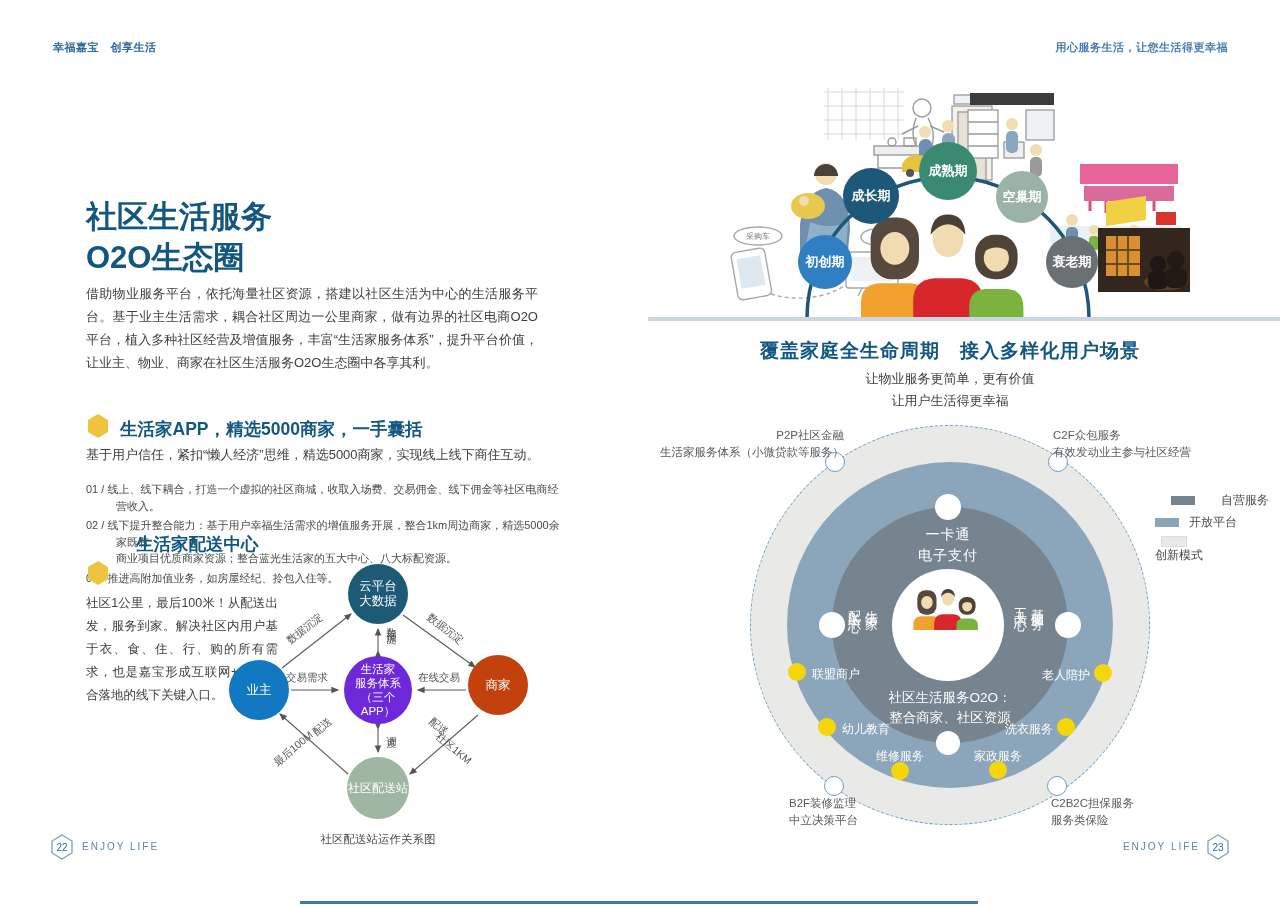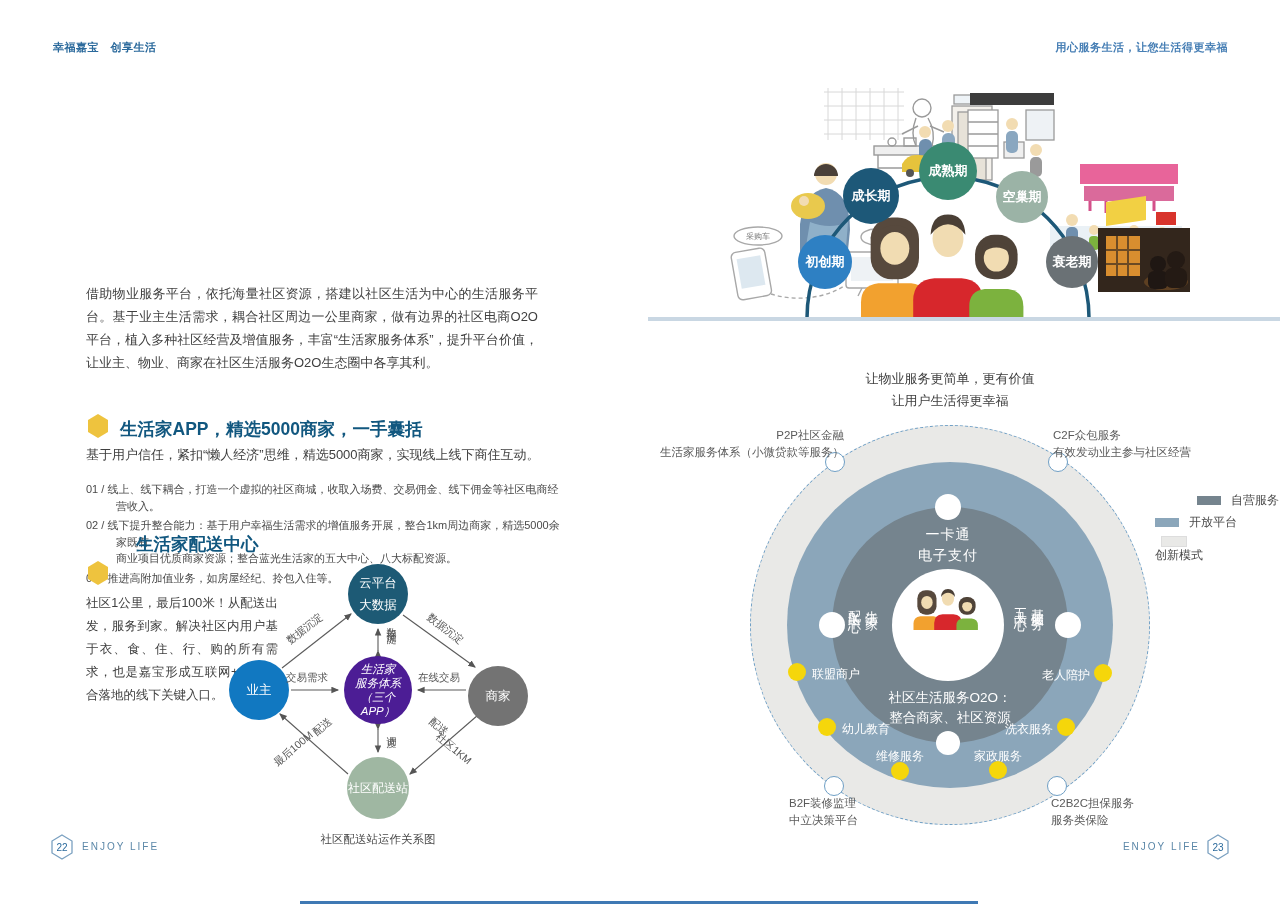--- a/index.html
+++ b/index.html
@@ -17,21 +17,21 @@
   .intro{left:86px;top:282px;width:452px;font-size:13px;line-height:23px;text-align:justify;}
   .hexagon{width:22px;height:24px;}
   .sec-heading{font-size:17.5px;font-weight:bold;color:#11577f;}
   .lead{left:86px;top:446px;width:470px;font-size:13px;}
   .num-list{left:86px;top:481px;width:474px;font-size:11px;line-height:16.5px;color:#4a4a4a;}
   .num-list .item{padding-left:30px;text-indent:-30px;white-space:pre-line;margin-bottom:3px;}
   .delivery-body{left:86px;top:592px;width:192px;font-size:12.5px;line-height:23px;text-align:justify;}
   
   #flow{left:220px;top:550px;width:340px;height:310px;}
   .node{position:absolute;border-radius:50%;color:#fff;display:flex;align-items:center;justify-content:center;
-        text-align:center;font-size:12.5px;line-height:22px;white-space:pre-line;}
+        text-align:center;font-size:12.5px;line-height:15px;white-space:pre-line;}
   .edge-label{position:absolute;font-size:10.5px;color:#555;white-space:nowrap;}
   .edge-label.v{writing-mode:vertical-rl;letter-spacing:2px;font-size:10px;}
   .flow-caption{left:58px;top:282px;width:200px;text-align:center;font-size:11.5px;color:#4a4a4a;position:absolute;}
   
   .baseline{left:648px;top:317px;width:632px;height:4px;background:#c9d7e3;}
   .stage{position:absolute;border-radius:50%;color:#fff;display:flex;align-items:center;justify-content:center;
          font-size:13px;font-weight:bold;}
   .headline{left:640px;top:338px;width:620px;text-align:center;font-size:19px;font-weight:bold;color:#11577f;letter-spacing:1px;}
   .subline{left:640px;width:620px;text-align:center;font-size:13px;color:#3e3e3e;}
   
@@ -58,20 +58,22 @@
   svg text{font-family:"Liberation Sans","DejaVu Sans",sans-serif;}
 </style>
 </head>
 <body>
 
 <div id="page">
 
   <div class="abs hdr hdr-left">幸福嘉宝　创享生活</div>
   <div class="abs hdr hdr-right">用心服务生活，让您生活得更幸福</div>
 
+  <div class="abs page-title pre">社区生活服务
+O2O生态圈</div>
   <div class="abs intro">借助物业服务平台，依托海量社区资源，搭建以社区生活为中心的生活服务平台。基于业主生活需求，耦合社区周边一公里商家，做有边界的社区电商O2O平台，植入多种社区经营及增值服务，丰富“生活家服务体系”，提升平台价值，让业主、物业、商家在社区生活服务O2O生态圈中各享其利。</div>
 
   <svg class="abs hexagon" style="left:87px;top:414px;" viewBox="0 0 22 24">
     <polygon points="11,0 21,6 21,18 11,24 1,18 1,6" fill="#eec33e"></polygon>
   </svg>
   <div class="abs sec-heading" style="left:120px;top:417px;">生活家APP，精选5000商家，一手囊括</div>
   <div class="abs lead">基于用户信任，紧扣“懒人经济”思维，精选5000商家，实现线上线下商住互动。</div>
   <div class="abs num-list">
     <div class="item">01 / 线上、线下耦合，打造一个虚拟的社区商城，收取入场费、交易佣金、线下佣金等社区电商经营收入。</div>
     <div class="item">02 / 线下提升整合能力：基于用户幸福生活需求的增值服务开展，整合1km周边商家，精选5000余家既有
@@ -99,22 +101,22 @@
         <line x1="246" y1="140" x2="198" y2="140" marker-end="url(#ah)"></line>
         <line x1="158" y1="101" x2="158" y2="79" marker-end="url(#ah)" marker-start="url(#ah)"></line>
         <line x1="158" y1="179" x2="158" y2="202" marker-end="url(#ah)" marker-start="url(#ah)"></line>
         <line x1="258" y1="165" x2="190" y2="224" marker-end="url(#ah)"></line>
         <line x1="128" y1="224" x2="60" y2="164" marker-end="url(#ah)"></line>
       </g>
     </svg>
     <div class="node" style="left: 128px; top: 14px; width: 60px; height: 60px; background: rgb(29, 90, 117);">云平台
 大数据</div>
     <div class="node" style="left: 9px; top: 110px; width: 60px; height: 60px; background: rgb(17, 120, 193);">业主</div>
-    <div class="node" style="left: 248px; top: 116px; width: 60px; height: 60px; background: #737373; text-align: right;">商家</div>
-    <div class="node" style="left: 124px; top: 106px; width: 68px; height: 68px; font-size: 11.5px; line-height: 14px; background: #4c1d95; font-style: italic;">生活家
+    <div class="node" style="left: 248px; top: 105px; width: 60px; height: 60px; background: #c2410c; text-align: right;">商家</div>
+    <div class="node" style="left: 124px; top: 106px; width: 68px; height: 68px; font-size: 11.5px; line-height: 14px; background: #6d28d9;">生活家
 服务体系
 （三个APP）</div>
     <div class="node" style="left: 127px; top: 207px; width: 62px; height: 62px; font-size: 12px; background: rgb(159, 183, 162);">社区配送站</div>
 
     <div class="edge-label" style="left:64px;top:72px;transform:rotate(-38deg);">数据沉淀</div>
     <div class="edge-label" style="left:204px;top:72px;transform:rotate(38deg);">数据沉淀</div>
     <div class="edge-label" style="left:66px;top:121px;">交易需求</div>
     <div class="edge-label" style="left:198px;top:121px;">在线交易</div>
     <div class="edge-label v" style="left:164px;top:70px;">数据沉淀</div>
     <div class="edge-label v" style="left:164px;top:178px;">调度</div>
@@ -251,20 +253,21 @@
   </svg>
 
   <div class="abs baseline"></div>
 
   <div class="stage" style="left: 798px; top: 235px; width: 54px; height: 54px; background: rgb(46, 128, 195);">初创期</div>
   <div class="stage" style="left: 843px; top: 168px; width: 56px; height: 56px; background: rgb(29, 88, 120);">成长期</div>
   <div class="stage" style="left: 919px; top: 142px; width: 58px; height: 58px; background: rgb(58, 138, 114);">成熟期</div>
   <div class="stage" style="left: 996px; top: 171px; width: 52px; height: 52px; background: rgb(155, 179, 166);">空巢期</div>
   <div class="stage" style="left: 1046px; top: 236px; width: 52px; height: 52px; background: rgb(106, 113, 117);">衰老期</div>
 
+  <div class="abs headline">覆盖家庭全生命周期　接入多样化用户场景</div>
   <div class="abs subline" style="top:370px;">让物业服务更简单，更有价值</div>
   <div class="abs subline" style="top:392px;">让用户生活得更幸福</div>
 
   <div class="ring ring-outer"></div>
   <div class="ring ring-middle"></div>
   <div class="ring ring-inner"></div>
   <div class="ring ring-core"></div>
 
   <svg class="abs" style="left:904px;top:584px;" width="88" height="46" viewBox="0 0 220 120">
     <rect x="30" y="16" width="50" height="64" rx="22" fill="#57493d"></rect>
@@ -313,21 +316,21 @@
   <div class="odot" style="left:1048px;top:452px;"></div>
   <div class="innov" style="left:1053px;top:427px;">C2F众包服务
 有效发动业主参与社区经营</div>
   <div class="odot" style="left:824px;top:776px;"></div>
   <div class="innov" style="left:789px;top:795px;">B2F装修监理
 中立决策平台</div>
   <div class="odot" style="left:1047px;top:776px;"></div>
   <div class="innov" style="left:1051px;top:795px;">C2B2C担保服务
 服务类保险</div>
 
-  <div class="legend-row" style="left:1197px;top:492px;">
+  <div class="legend-row" style="left:1171px;top:492px;gap:16px;">
     <div class="legend-swatch" style="background: rgb(117, 132, 142);"></div>
     <div class="legend-label">自营服务</div>
   </div>
   <div class="legend-row" style="left:1155px;top:514px;">
     <div class="legend-swatch" style="background: rgb(139, 166, 186);"></div>
     <div class="legend-label">开放平台</div>
   </div>
   <div class="legend-row" style="left:1155px;top:536px;flex-direction:column;">
     <div class="legend-swatch" style="border: 1px solid rgb(221, 221, 221); background: rgb(233, 233, 231);"></div>
     <div class="legend-label">创新模式</div>

